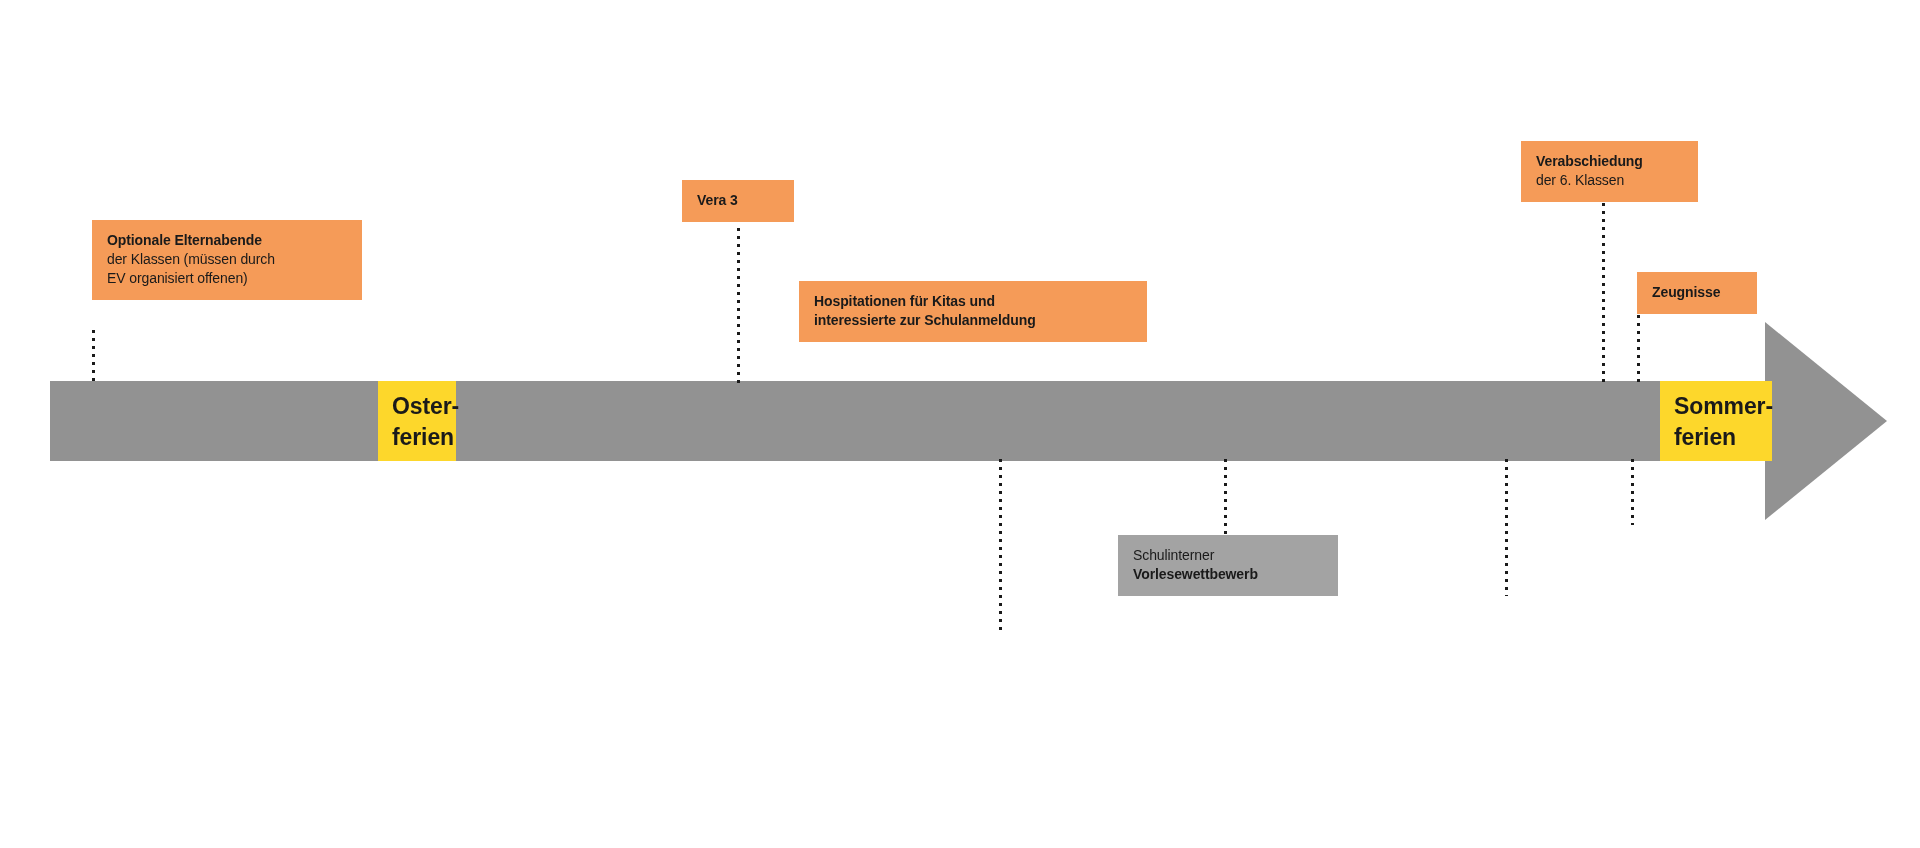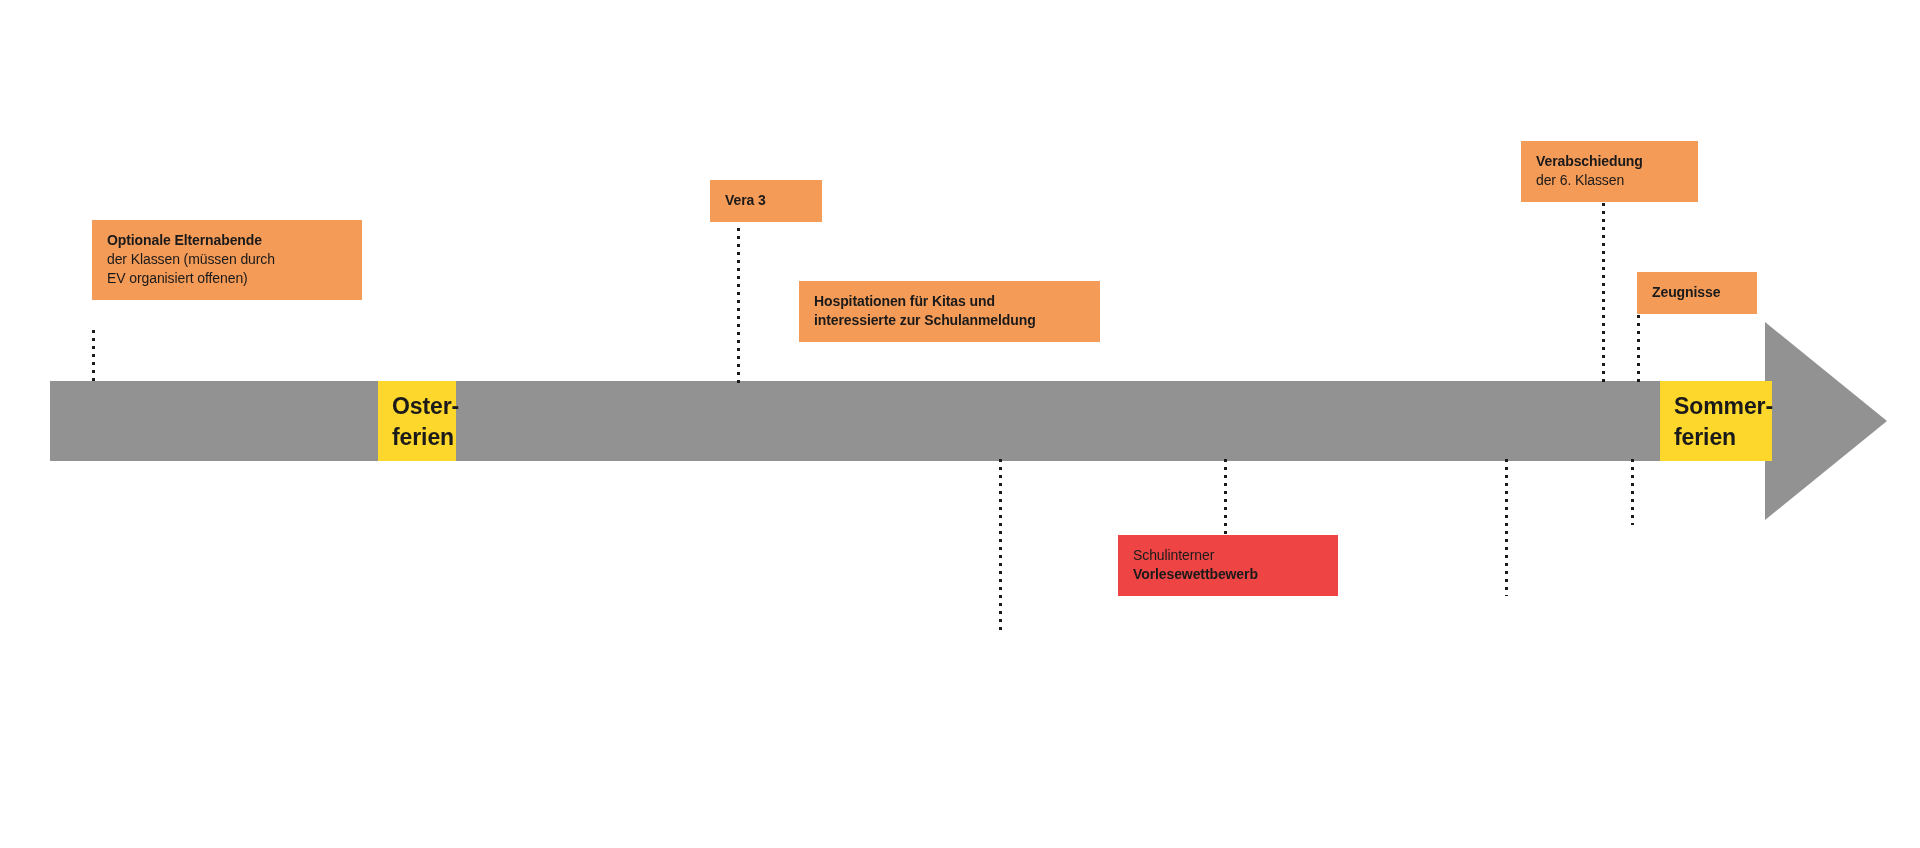--- a/index.html
+++ b/index.html
@@ -48,21 +48,21 @@
   .ev {
     position: absolute;
     box-sizing: border-box;
     color: #1a1a1a;
     font-size: 14px;
     line-height: 1.35;
     padding: 11px 15px 12px 15px;
     letter-spacing: -0.1px;
   }
   .ev.orange { background: #f59b58; }
-  .ev.gray   { background: #ef4444; }
+  .ev.gray   { background: #a3a3a3; }
   .ev .ln    { display: block; white-space: nowrap; }
   .ev .ln.b  { font-weight: bold; }
 
   
   .conn {
     position: absolute;
     width: 3px;
     background-image: linear-gradient(
         to bottom,
         #1a1a1a 0px,
@@ -101,25 +101,25 @@
   <div class="conn" style="left:1224px; top:459px; height:77px;"></div>
   <div class="conn" style="left:1505px; top:459px; height:137px;"></div>
   <div class="conn" style="left:1631px; top:459px; height:66px;"></div>
 
   <div class="ev orange" style="left:92px; top:220px; width:270px;">
     <span class="ln b">Optionale Elternabende</span>
     <span class="ln">der Klassen (müssen durch</span>
     <span class="ln">EV organisiert offenen)</span>
   </div>
 
-  <div class="ev orange" style="left:682px; top:180px; width:112px;margin-left:28px;">
+  <div class="ev orange" style="left:682px; top:180px; width:112px;">
     <span class="ln b">Vera 3</span>
   </div>
 
-  <div class="ev orange" style="left:799px; top:281px; width:301px;">
+  <div class="ev orange" style="left:799px; top:281px; width:348px;">
     <span class="ln b">Hospitationen für Kitas und</span>
     <span class="ln b">interessierte zur Schulanmeldung</span>
   </div>
 
   <div class="ev orange" style="left:1521px; top:141px; width:177px;">
     <span class="ln b">Verabschiedung</span>
     <span class="ln">der 6. Klassen</span>
   </div>
 
   <div class="ev orange" style="left:1637px; top:240px; width:120px;margin-top:32px;">

